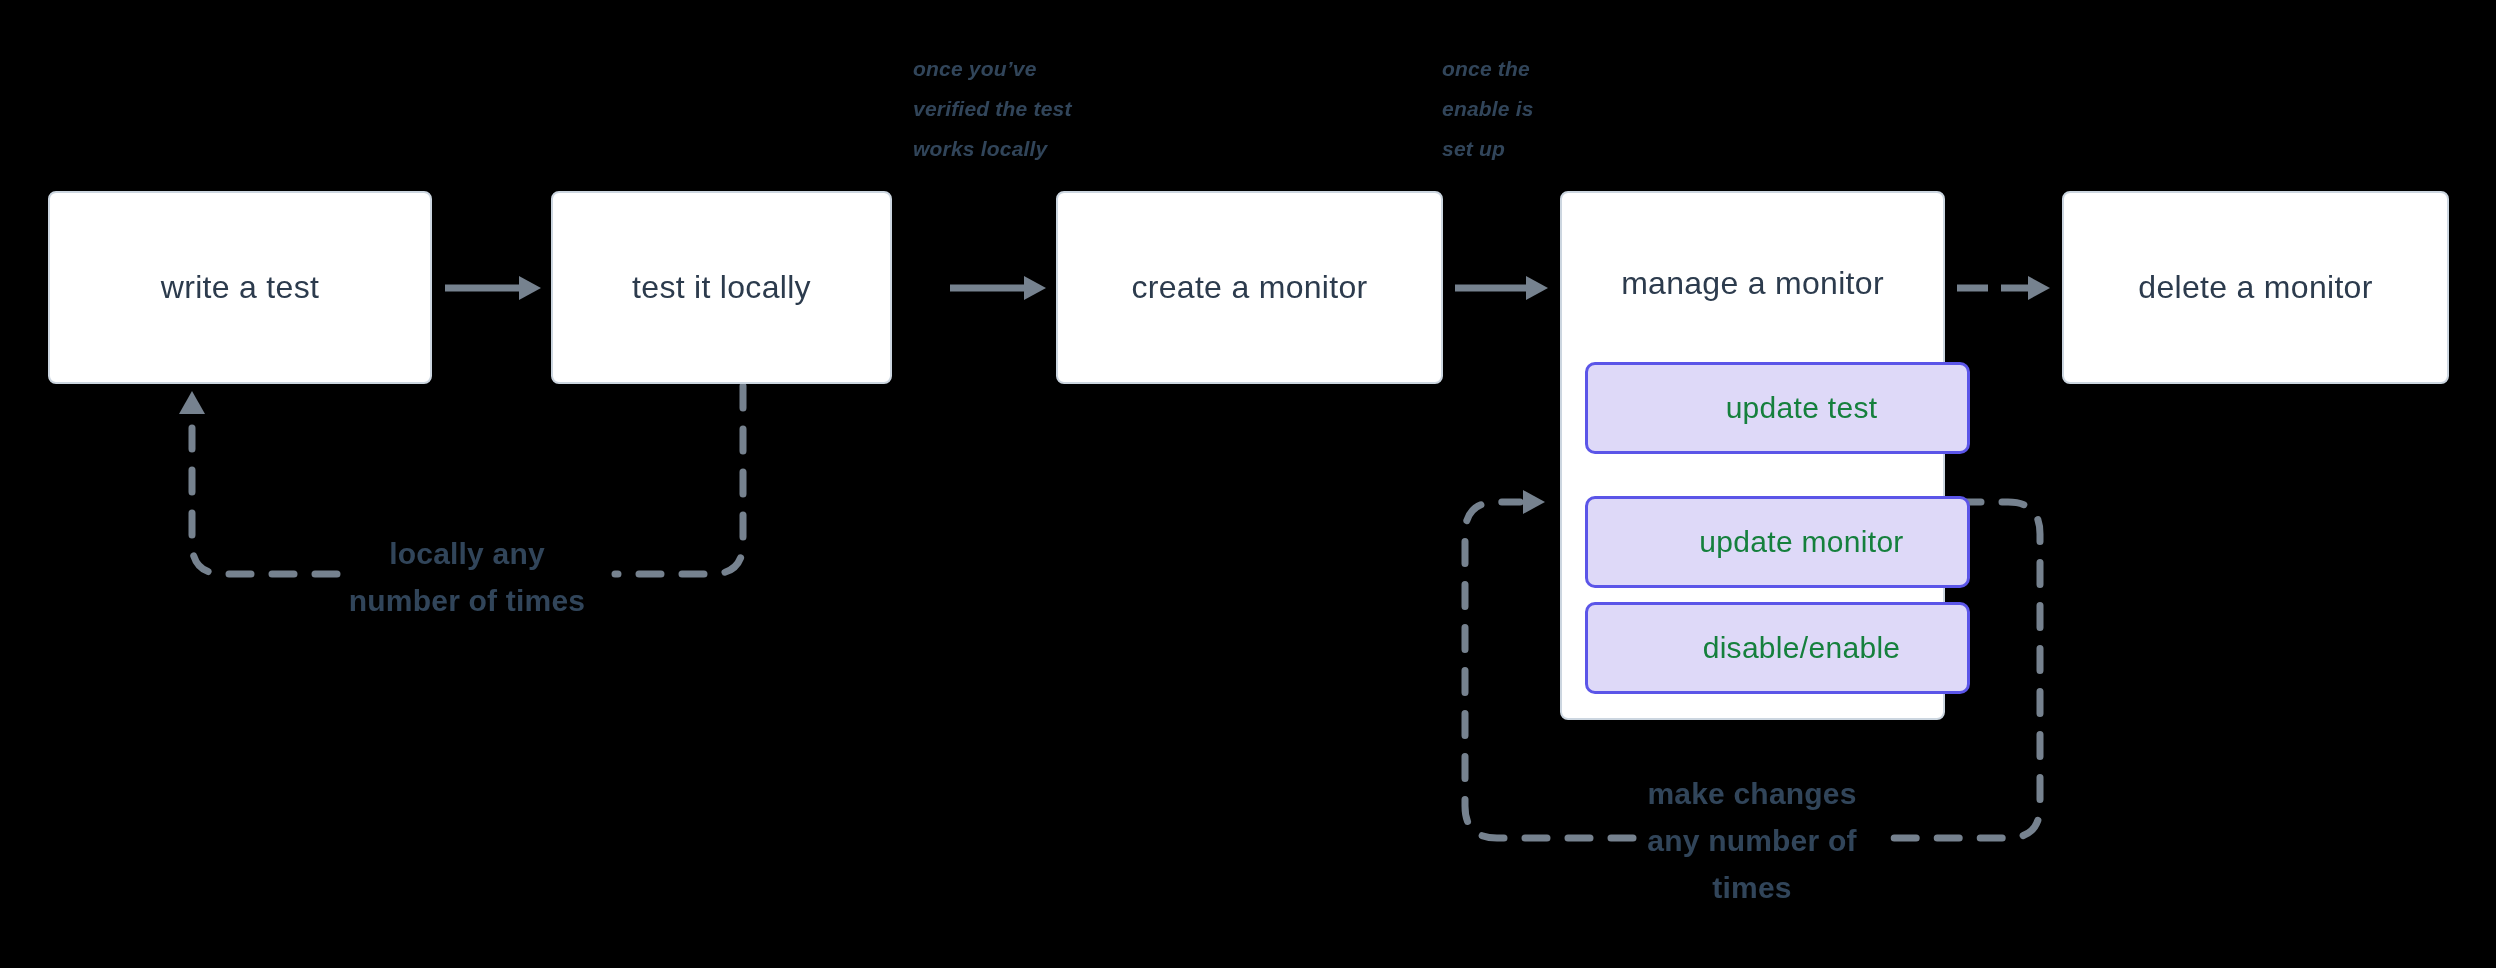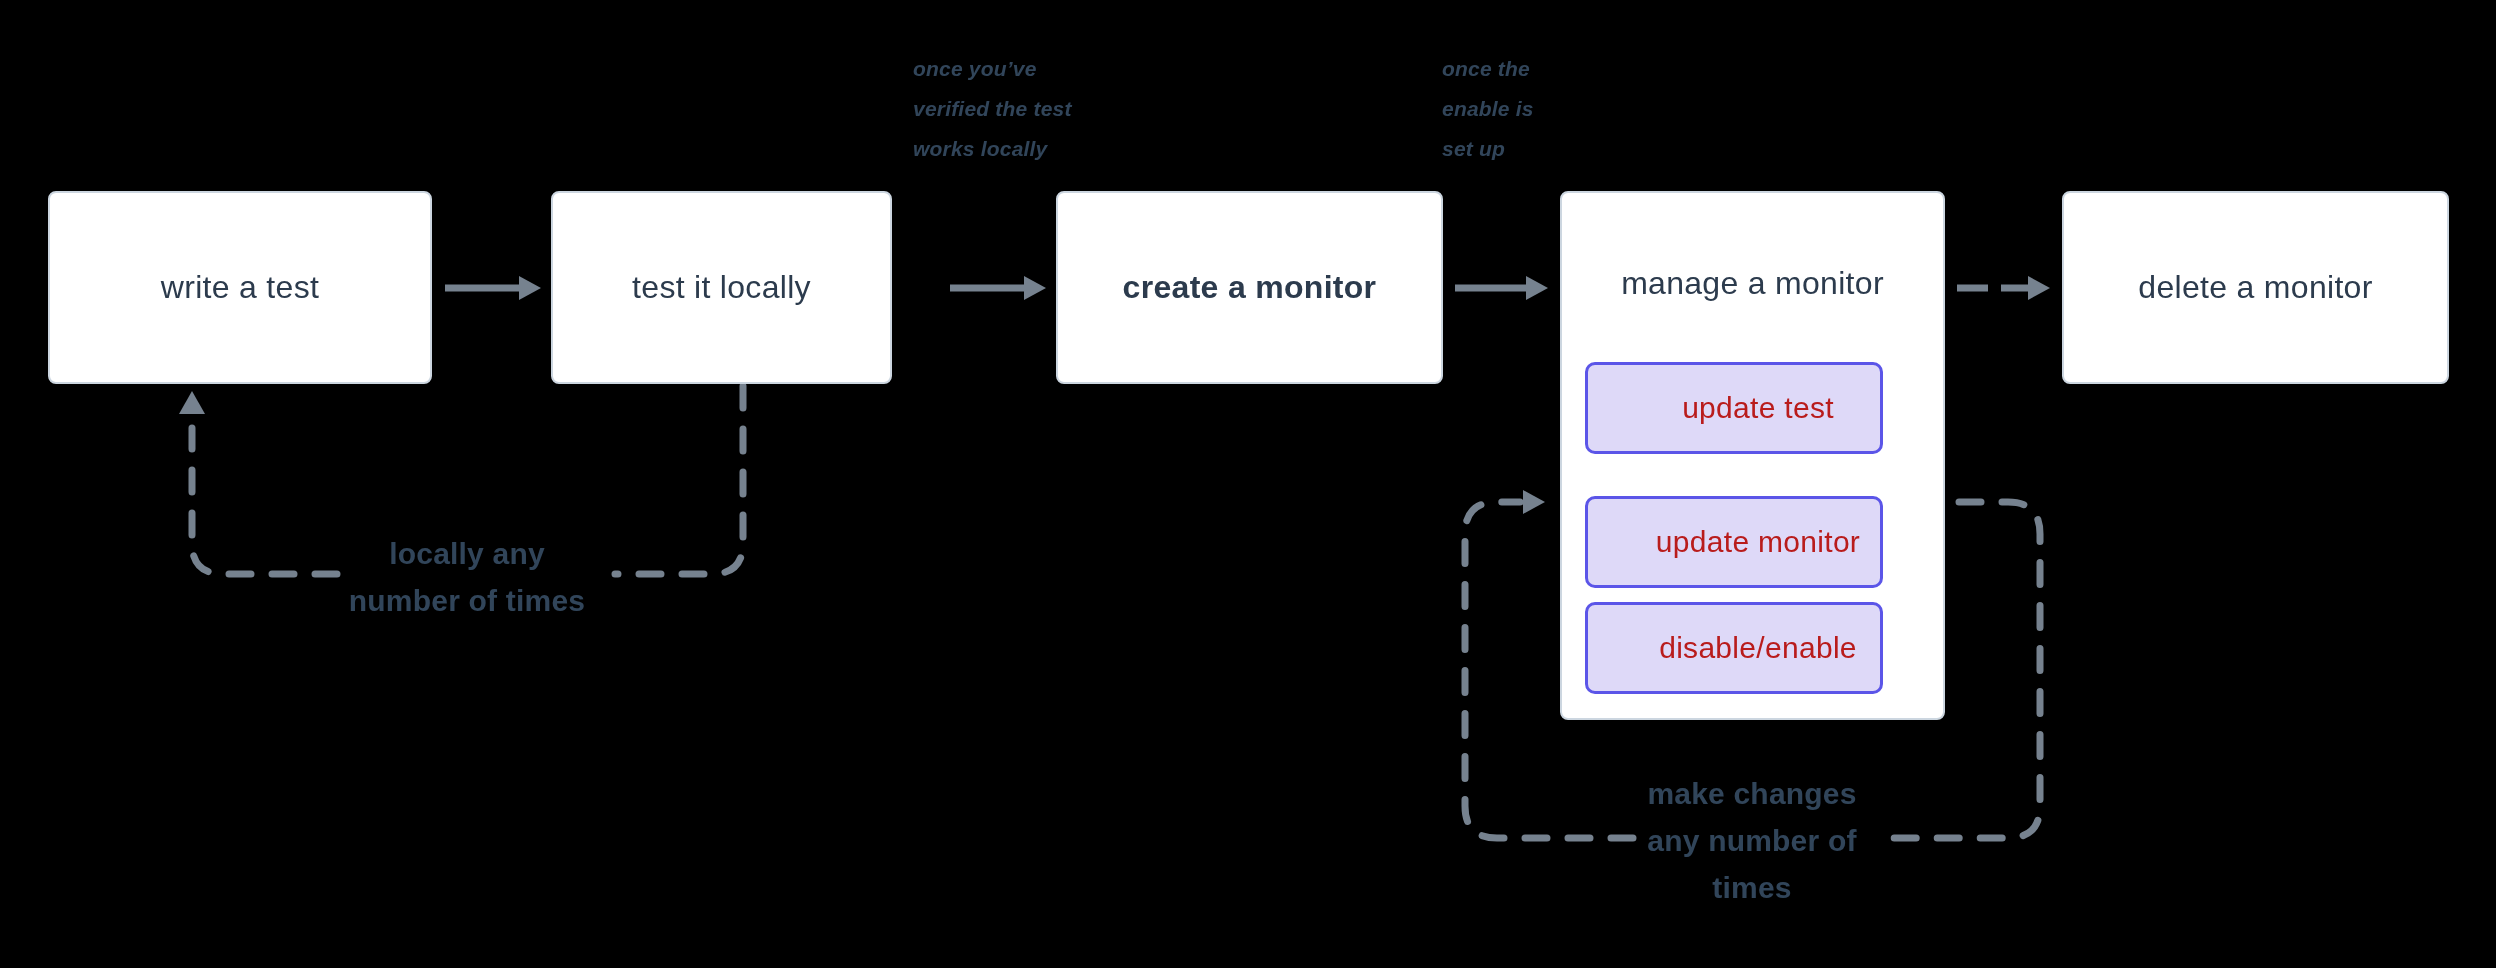--- a/index.html
+++ b/index.html
@@ -13,24 +13,24 @@
     border:2px solid #ccd6e0;border-radius:8px;
     display:flex;align-items:center;justify-content:center;
     color:#2c3b4d;font-size:32px;letter-spacing:.3px;
   }
   .node--manage{display:block;}
   .node-title{
     position:absolute;top:0;left:0;right:0;height:180px;
     display:flex;align-items:center;justify-content:center;
   }
   .sub-btn{
-    position:absolute;left:23px;width:298px;height:92px;box-sizing:border-box;
+    position:absolute;left:23px;width:385px;height:92px;box-sizing:border-box;
     background:#ded9f8;border:3px solid #5b55e8;border-radius:10px;
     display:flex;align-items:center;justify-content:center;
-    color:#b91c1c;font-size:30px;letter-spacing:.3px;padding-left:48px;
+    color:#15803d;font-size:30px;letter-spacing:.3px;padding-left:48px;
   }
   .sub-btn--1{top:169px;} .sub-btn--2{top:289px;margin-top:14px;} .sub-btn--3{top:409px;}
   .annotation{
     position:absolute;font-size:21px;font-style:italic;font-weight:bold;
     color:#31455a;line-height:40px;letter-spacing:.2px;
   }
   .loop-label{
     position:absolute;width:400px;text-align:center;
     font-size:30px;font-weight:bold;color:#31455a;line-height:47px;letter-spacing:.2px;
   }
@@ -71,21 +71,21 @@
   </svg>
 
   <div class="node" style="left:48px;top:191px;width:384px;height:193px;">
     <span>write a test</span>
   </div>
 
   <div class="node" style="left:551px;top:191px;width:341px;height:193px;">
     <span>test it locally</span>
   </div>
 
-  <div class="node" style="left:1056px;top:191px;width:387px;height:193px;font-weight:bold;">
+  <div class="node" style="left:1056px;top:191px;width:387px;height:193px;">
     <span>create a monitor</span>
   </div>
 
   <div class="node node--manage" style="left:1560px;top:191px;width:385px;height:529px;">
     <div class="node-title">manage a monitor</div>
     <div class="sub-btn sub-btn--1">
       <span>update test</span>
     </div>
     <div class="sub-btn sub-btn--2">
       <span>update monitor</span>

